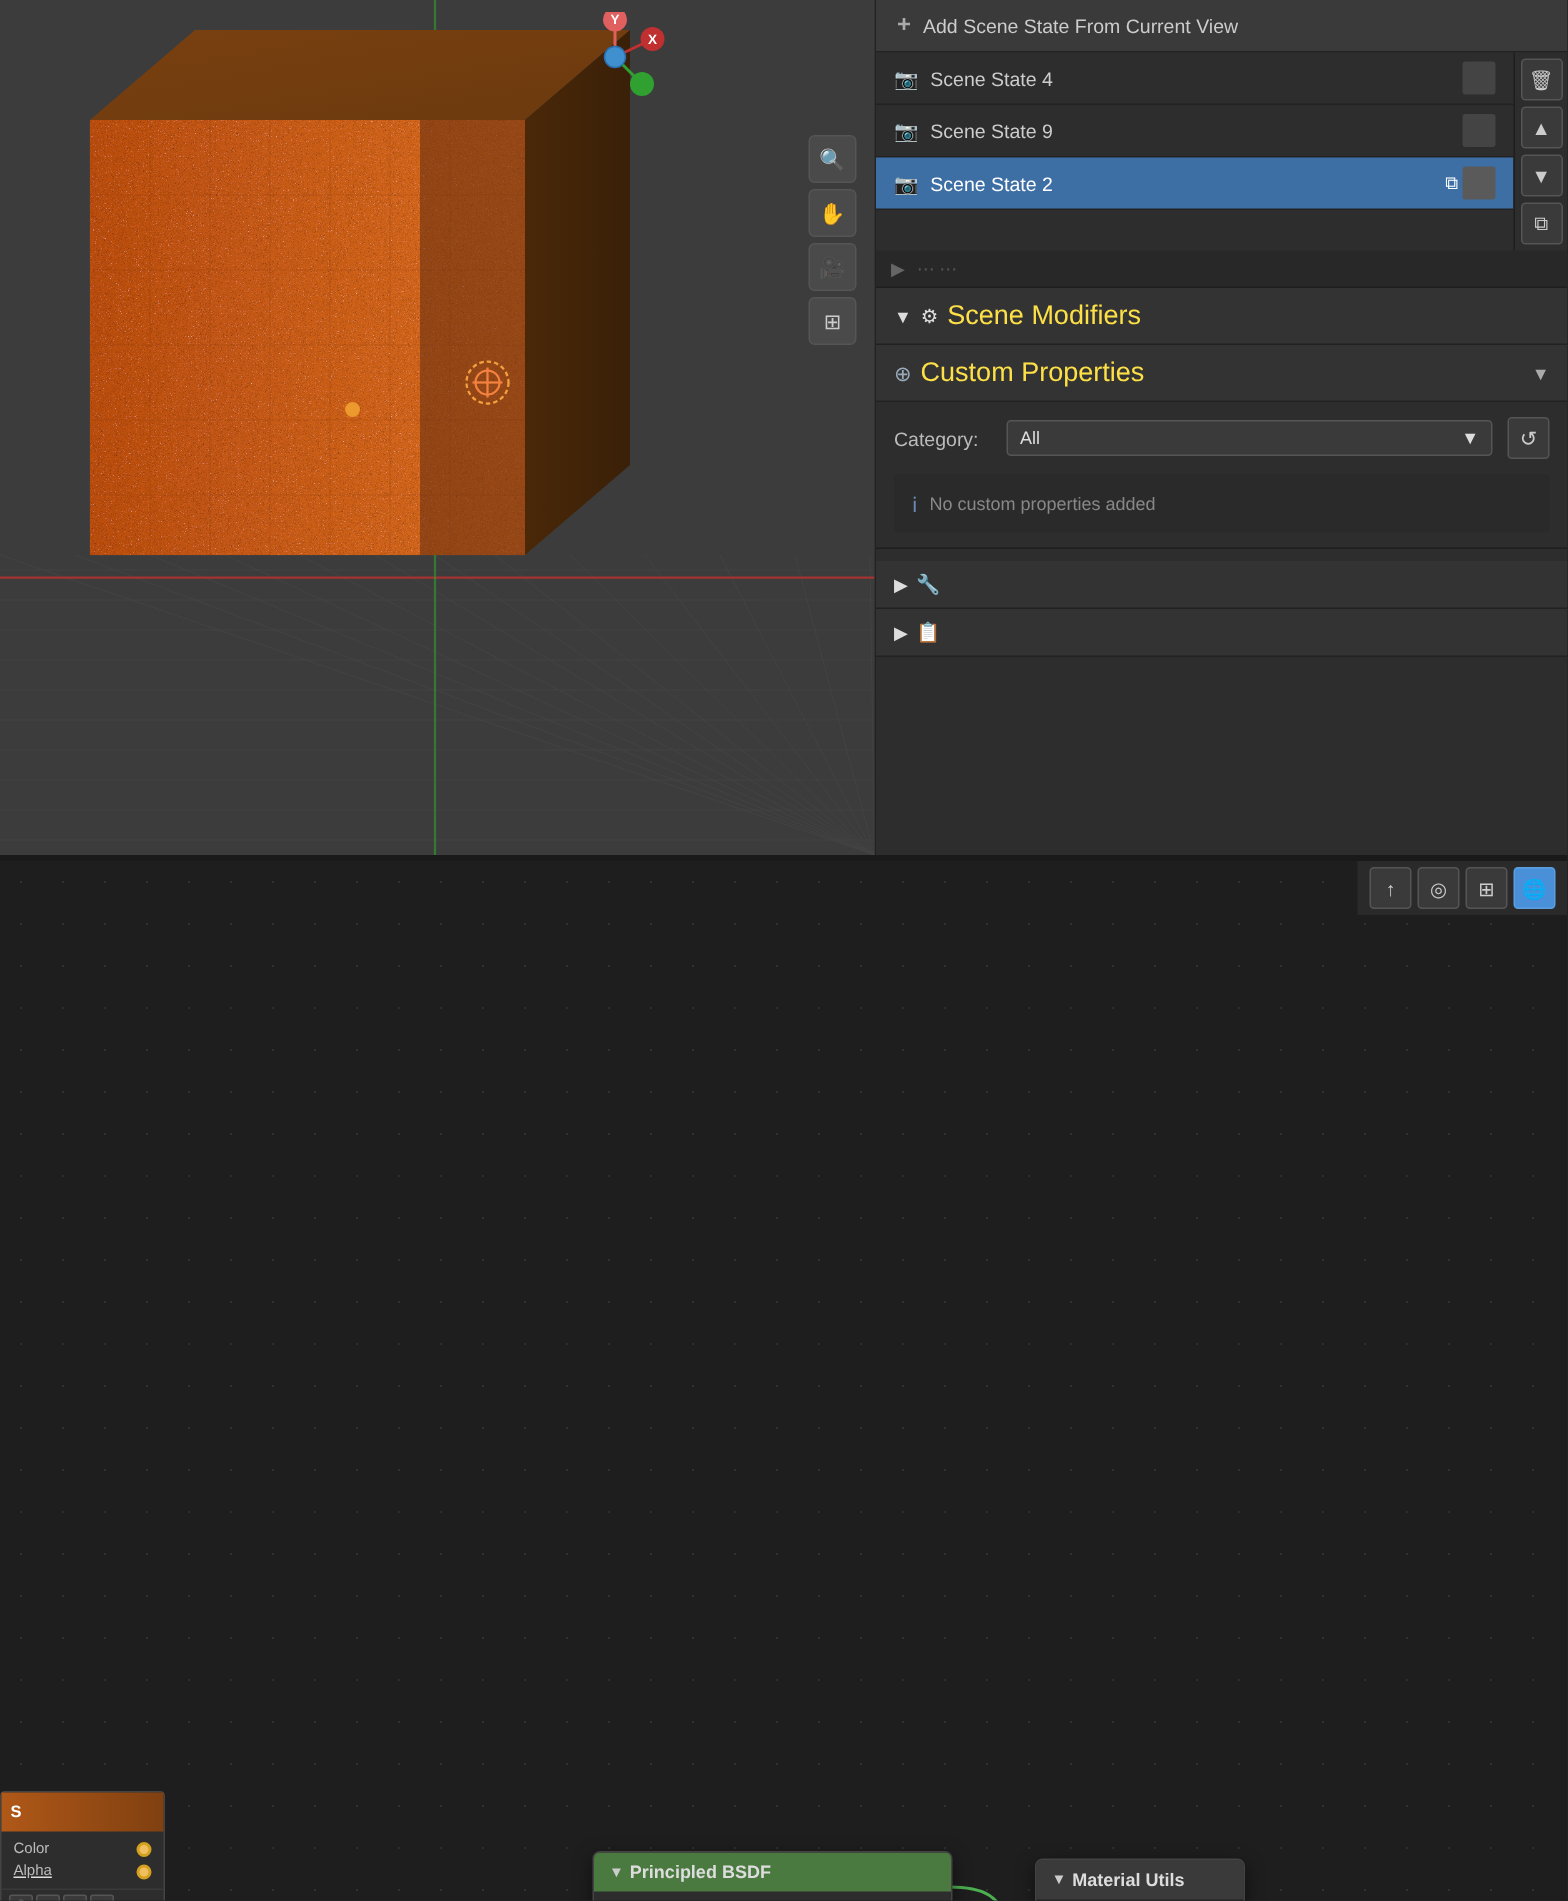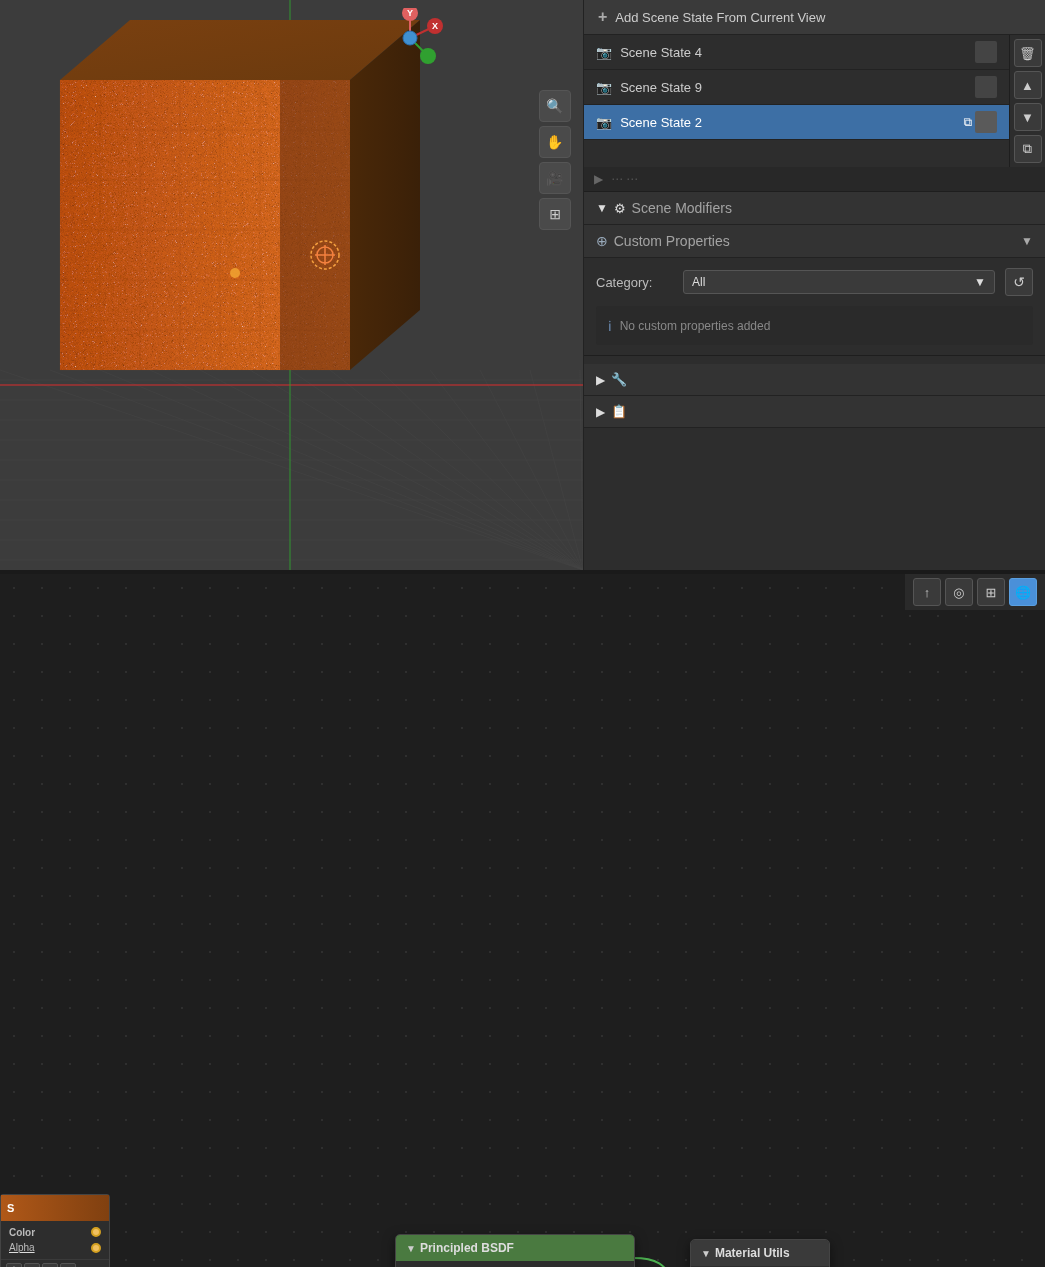--- a/index.html
+++ b/index.html
@@ -113,23 +113,23 @@
     .scene-state-playback {
       display: flex;
       align-items: center;
       padding: 5px 10px;
       background: #282828;
       border-bottom: 1px solid #1e1e1e;
       color: #888;
     }
 
     .section-title {
-      font-size: 14px;
+      font-size: 18px;
       font-weight: 500;
-      color: #a3a3a3;
+      color: #fde047;
       flex: 1;
     }
 
     
     .custom-props-section {
       background: #2d2d2d;
       border-bottom: 1px solid #1e1e1e;
     }
 
     .custom-props-header {
@@ -164,21 +164,20 @@
       background: #3a3a3a;
       border: 1px solid #555;
       border-radius: 3px;
       color: #ddd;
       padding: 4px 8px;
       font-size: 12px;
       display: flex;
       align-items: center;
       justify-content: space-between;
       cursor: pointer;
-      margin-left: 12px;
     }
 
     .refresh-btn {
       width: 28px; height: 28px;
       background: #3a3a3a;
       border: 1px solid #555;
       border-radius: 3px;
       display: flex; align-items: center; justify-content: center;
       cursor: pointer;
       color: #ccc;
@@ -586,21 +585,21 @@
 
     <path d="M 110 1047 C 200 1047 300 900 395 750" stroke="#d4a020" stroke-width="2" fill="none" opacity="0.6"></path>
     <path d="M 110 1068 C 200 1068 280 950 380 770" stroke="#c8c850" stroke-width="2" fill="none" opacity="0.5"></path>
   </svg>
 
   <div style="position:absolute; top:620px; left:0; width:110px; background:#2d2d2d; border:1px solid #444; border-radius:3px;">
     <div style="height:26px; background:linear-gradient(to right, #b05818, #804010); display:flex; align-items:center; padding:0 6px;">
       <span style="color:#fff; font-size:11px; font-weight:bold;">S</span>
     </div>
     <div style="padding:4px 0;">
-      <div style="display:flex;align-items:flex-start;padding:2px 8px;gap:4px;font-weight:bold;">
+      <div style="display:flex;align-items:flex-end;padding:2px 8px;gap:4px;">
         <span style="font-size:10px;color:#bbb;flex:1;">Color</span>
         <div style="width:10px;height:10px;border-radius:50%;background:#f0c060;border:2px solid #d4a020;"></div>
       </div>
       <div style="display:flex;align-items:center;padding:2px 8px;gap:4px;text-decoration:underline;">
         <span style="font-size:10px;color:#bbb;flex:1;">Alpha</span>
         <div style="width:10px;height:10px;border-radius:50%;background:#f0c060;border:2px solid #d4a020;"></div>
       </div>
     </div>
     <div style="display:flex;gap:2px;padding:3px 5px;border-top:1px solid #3a3a3a;">
       <div class="card-ctrl-btn">🛡</div>

